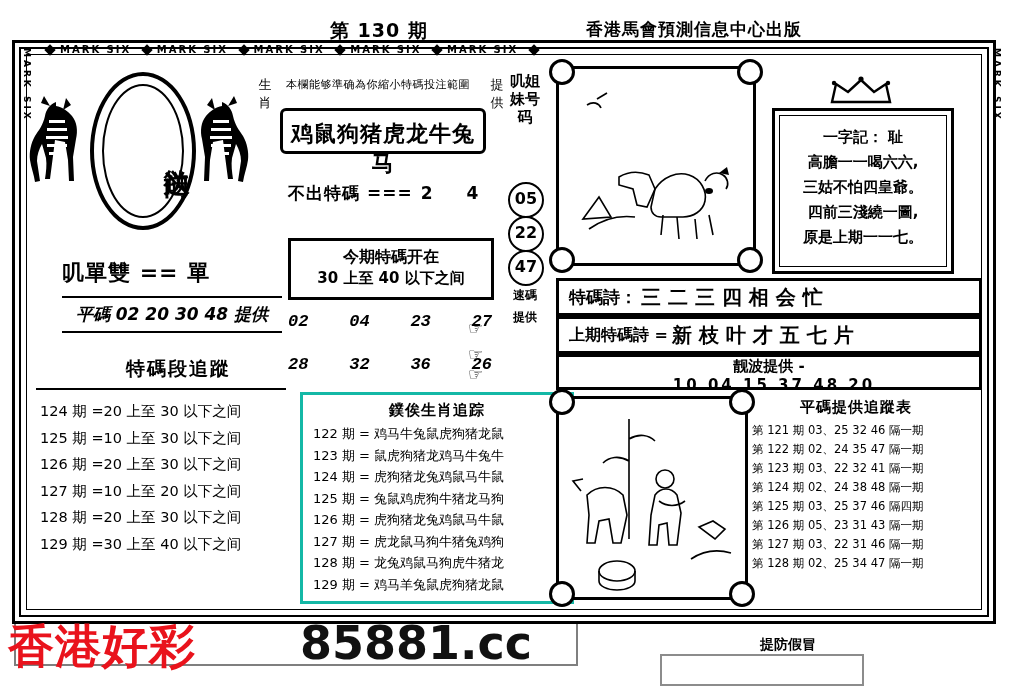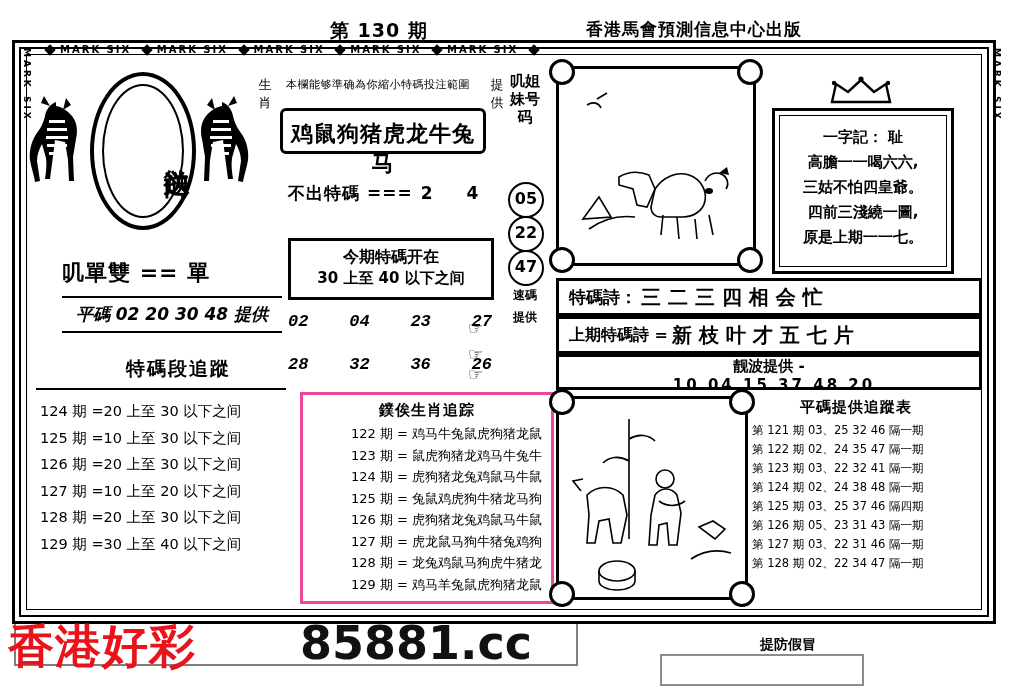--- a/index.html
+++ b/index.html
@@ -68,23 +68,23 @@
   .shield{position:absolute;left:772px;top:108px;width:176px;height:160px;border:3px solid #000;}
   .shield-in{position:absolute;left:4px;top:4px;right:4px;bottom:4px;border:1px solid #000;}
   .poem{position:absolute;left:0;right:0;top:14px;text-align:center;font-size:15px;line-height:25px;font-weight:bold;}
   .crown{position:absolute;left:828px;top:76px;width:66px;height:30px;}
 
   
   .bar{position:absolute;border:3px solid #000;background:#fff;display:flex;align-items:center;}
   .bar .t{font-weight:bold;}
 
   
-  .zodiac-box{position:absolute;left:300px;top:392px;width:248px;height:206px;border:3px solid #ec4899;}
+  .zodiac-box{position:absolute;left:300px;top:392px;width:248px;height:206px;border:3px solid #14b8a6;padding-left:20px;}
   .zodiac-title{position:absolute;left:0;right:0;top:6px;text-align:center;font-size:15px;font-weight:bold;letter-spacing:1px;}
-  .zodiac-list{position:absolute;left:10px;top:28px;right:6px;font-size:13px;line-height:21.5px;margin-left:38px;}
+  .zodiac-list{position:absolute;left:10px;top:28px;right:6px;font-size:13px;line-height:21.5px;}
 
   
   .ping-table{position:absolute;left:752px;top:398px;width:208px;}
   .ping-title{text-align:center;font-size:15px;font-weight:bold;letter-spacing:1px;margin-bottom:4px;}
   .ping-row{font-size:11.5px;line-height:19px;white-space:nowrap;}
 
   
   .bottom-strip{position:absolute;left:0;top:618px;width:1024px;height:76px;overflow:hidden;}
   .bs-ghost{position:absolute;left:14px;top:4px;width:560px;height:40px;border:2px solid #000;opacity:.5;}
   .bs-ghost2{position:absolute;left:660px;top:36px;width:200px;height:28px;border:2px solid #000;opacity:.45;}
@@ -296,21 +296,21 @@
 
   <div class="ping-table">
     <div class="ping-title">平碼提供追蹤表</div>
     <div class="ping-row">第 121 期 03、25  32  46 隔一期</div>
     <div class="ping-row">第 122 期 02、24  35  47 隔一期</div>
     <div class="ping-row">第 123 期 03、22  32  41 隔一期</div>
     <div class="ping-row">第 124 期 02、24  38  48 隔一期</div>
     <div class="ping-row">第 125 期 03、25  37  46 隔四期</div>
     <div class="ping-row">第 126 期 05、23  31  43 隔一期</div>
     <div class="ping-row">第 127 期 03、22  31  46 隔一期</div>
-    <div class="ping-row">第 128 期 02、22  34 47 隔一期</div>
+    <div class="ping-row">第 128 期 02、25  34 47 隔一期</div>
   </div>
 
   <div class="bottom-strip">
     <div class="bs-ghost"></div>
     <div class="bs-ghost2"></div>
 
   </div>
   <div class="wm-red">香港好彩</div>
   <div class="wm-black">85881.cc</div>
   <div class="wm-sub">提防假冒</div>

